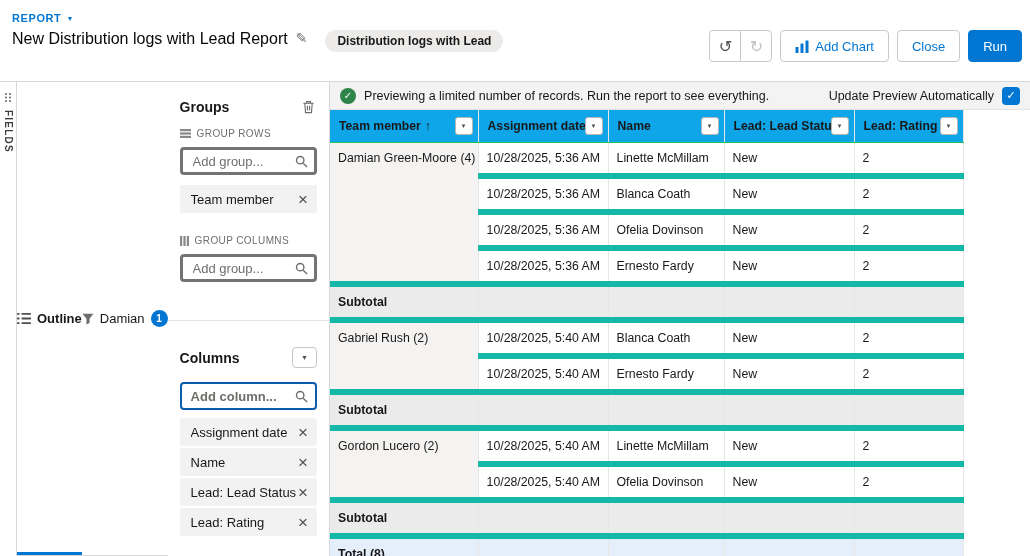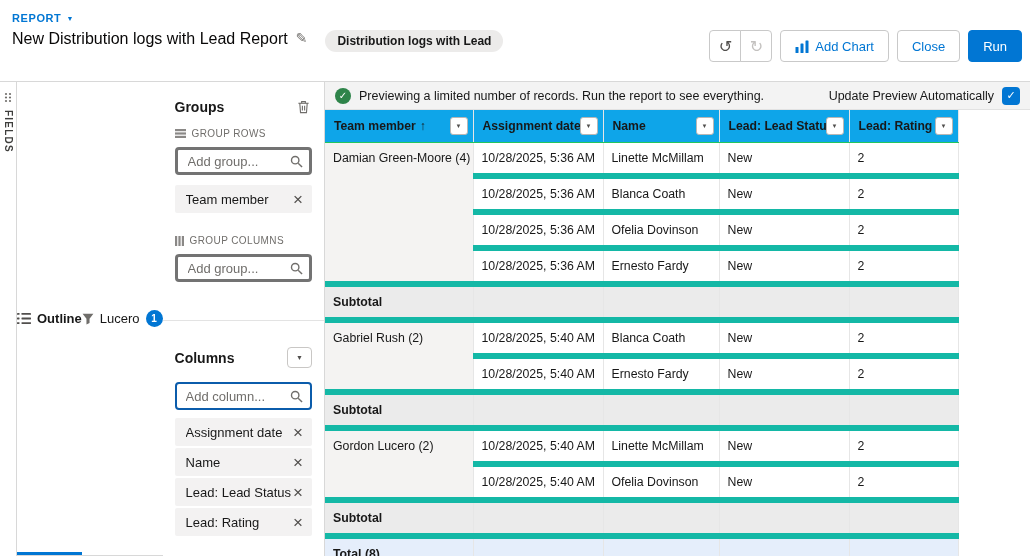--- a/index.html
+++ b/index.html
@@ -47,21 +47,21 @@
   .section{padding:16px 12px 0 12px;}
   .section-title-row{display:flex;align-items:center;justify-content:space-between;}
   .section-title{font-size:14px;font-weight:700;color:#181818;}
   .icon-plain{background:none;border:none;cursor:pointer;padding:2px;display:flex;align-items:center;}
   .sub-label{display:flex;align-items:center;gap:6px;margin-top:12px;font-size:10px;color:#706e6b;letter-spacing:.4px;}
   .sub-label.mt-lg{margin-top:22px;}
   .search-box{position:relative;margin-top:8px;}
   .search-box input{width:100%;height:28px;border:3px solid #737373;border-radius:4px;padding:0 30px 0 10px;
                     font-size:13px;font-family:inherit;color:#181818;box-sizing:border-box;background:#fff;outline:none;}
   .search-box input::placeholder{color:#706e6b;opacity:1;}
-  .search-box.focused input{border:2px solid #0b5cab;padding:0 29px 0 9px;}
+  .search-box.focused input{border:2px solid #0b5cab;padding:0 29px 0 9px;font-weight:bold;}
   .search-box .search-icon{position:absolute;right:9px;top:8px;line-height:0;}
   .pill{display:flex;align-items:center;justify-content:space-between;height:28px;background:#f3f2f2;
         margin-top:10px;padding:0 7px 0 11px;border-radius:2px;cursor:grab;}
   .pill-label{font-size:13px;color:#181818;white-space:nowrap;overflow:hidden;}
   .pill .x{background:none;border:none;font-size:17px;color:#514f4d;cursor:pointer;line-height:1;padding:0 2px;font-family:inherit;}
   .columns-section{border-top:1px solid #e3e3e3;margin-top:38px;padding-top:26px;}
   .columns-section .search-box{margin-top:14px;}
   .pill-stack{margin-top:8px;}
   .pill-stack .pill{margin-top:0;margin-bottom:2px;}
   .dd-btn{width:25px;height:21px;border:1px solid #c9c7c5;border-radius:4px;background:#fff;font-size:7px;
@@ -158,21 +158,21 @@
                 <rect x="4.5" y="4.6" width="9.5" height="1.8" rx="0.4"></rect>
                 <rect y="9.2" width="2.5" height="1.8" rx="0.4"></rect>
                 <rect x="4.5" y="9.2" width="9.5" height="1.8" rx="0.4"></rect>
               </svg></span>
           <span>Outline</span>
         </div>
         <div class="tab">
           <span style="line-height:0;"><svg width="12" height="12" viewBox="0 0 14 14" fill="#706e6b">
                 <path d="M0.7 0.9h12.6L8.8 6.6v5.2l-3.6 1.6V6.6L0.7 0.9z"></path>
               </svg></span>
-          <span>Lucero</span>
+          <span>Damian</span>
           <span class="badge">1</span>
         </div>
       </div>
 
       <div class="sidebar-body">
         <div class="section">
           <div class="section-title-row">
             <span class="section-title">Groups</span>
             <button class="icon-plain">
                 <svg width="13" height="14" viewBox="0 0 14 15" fill="none" stroke="#706e6b" stroke-width="1.2">

